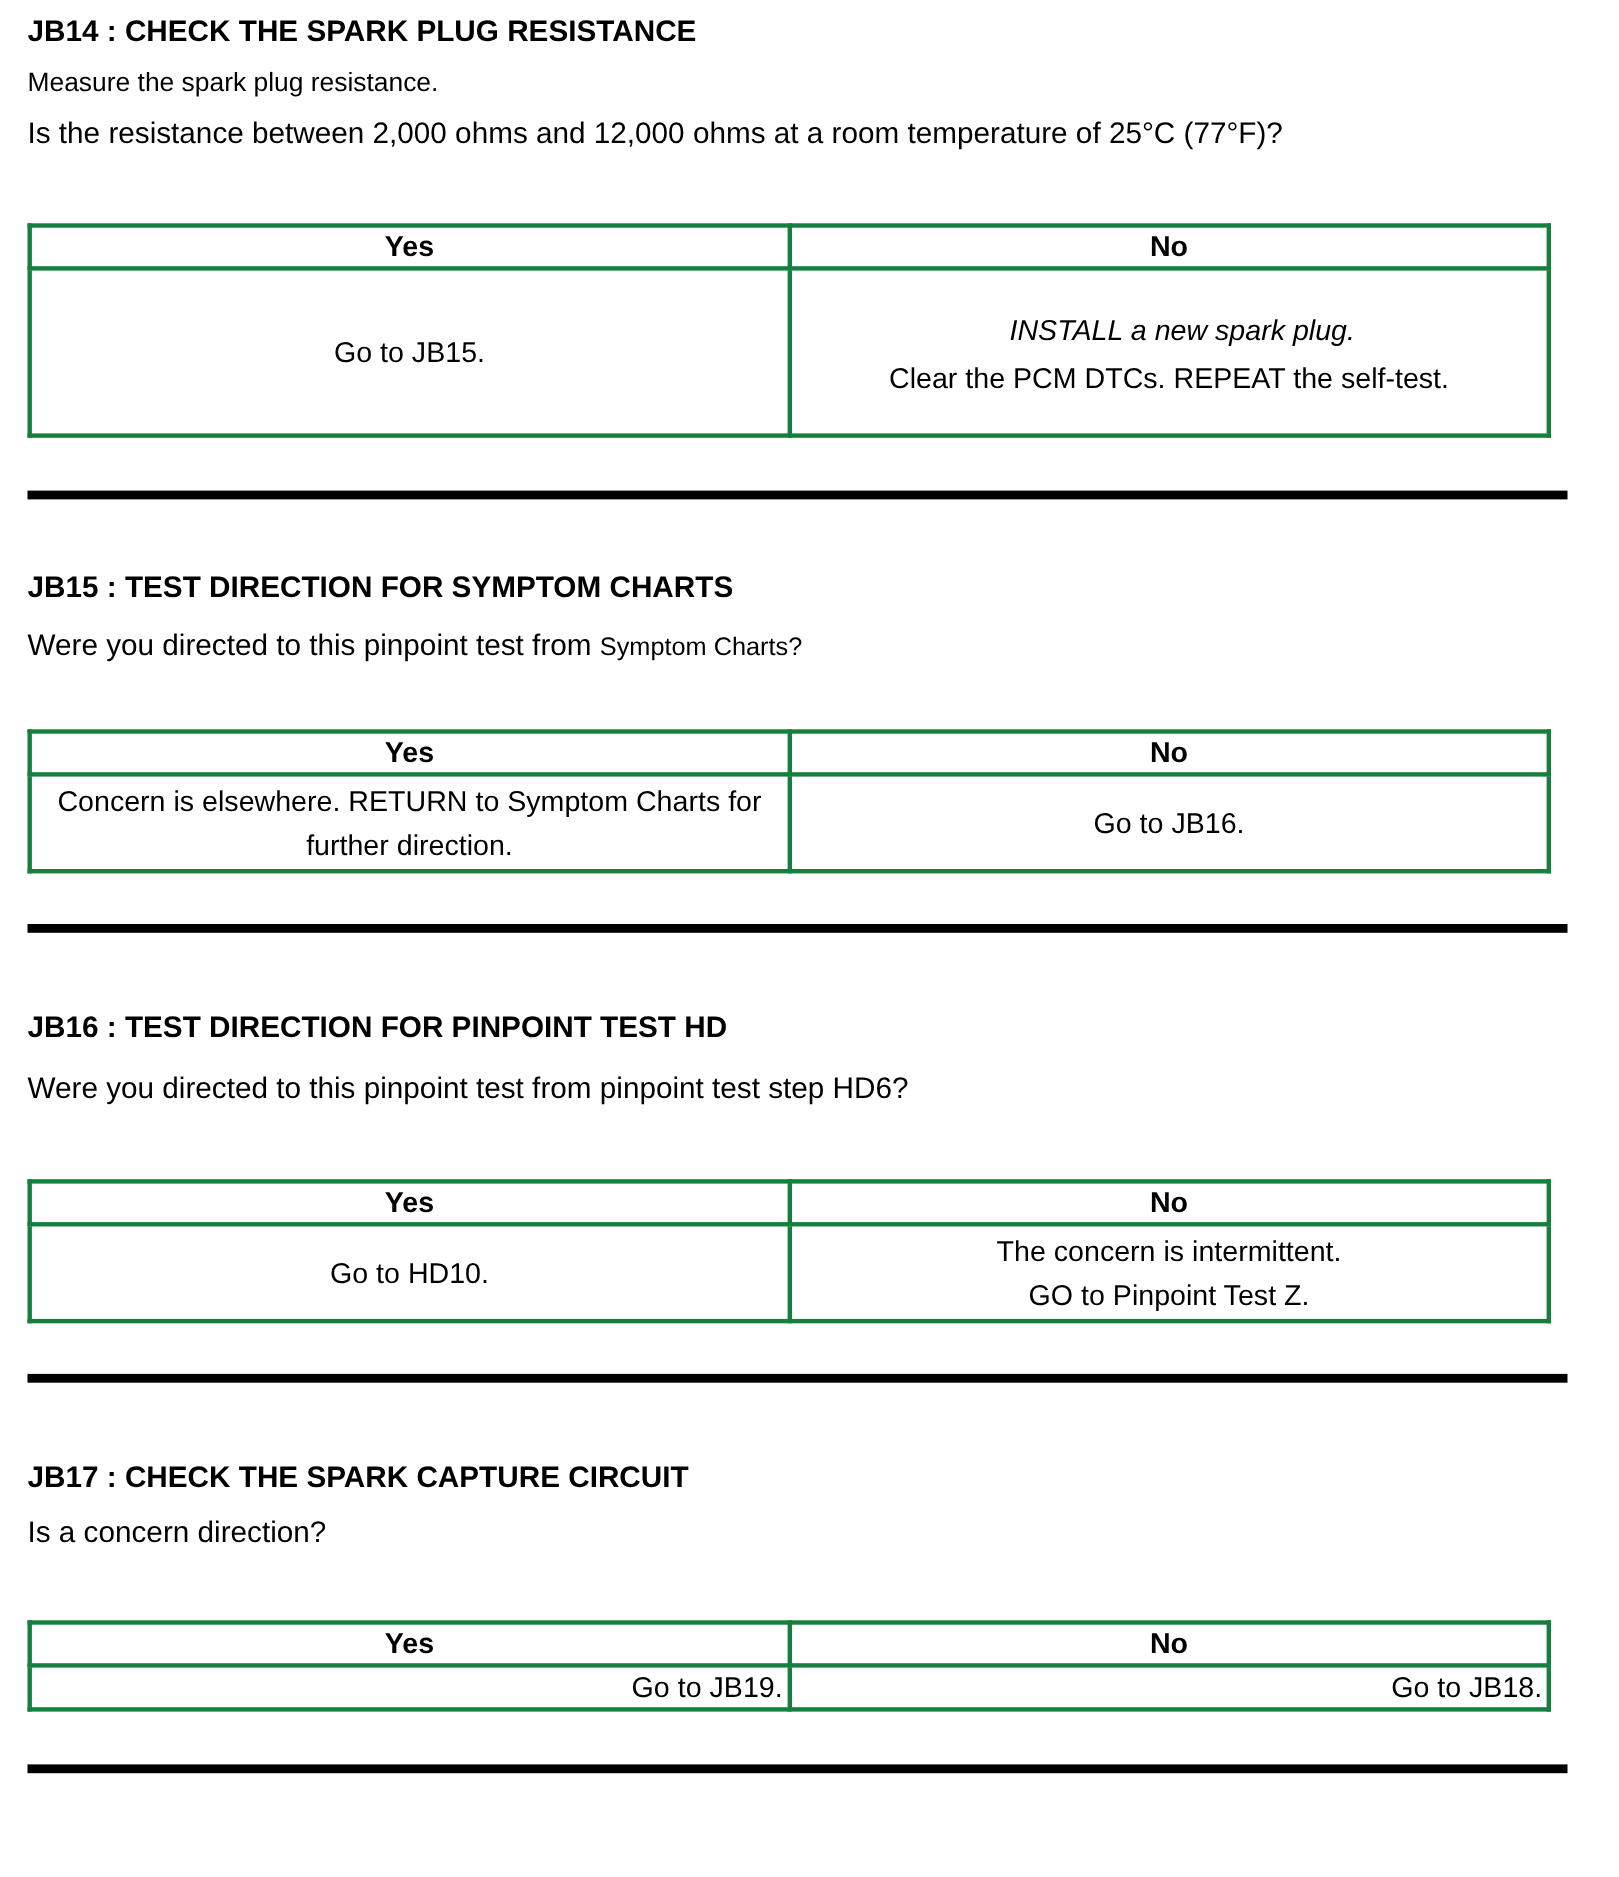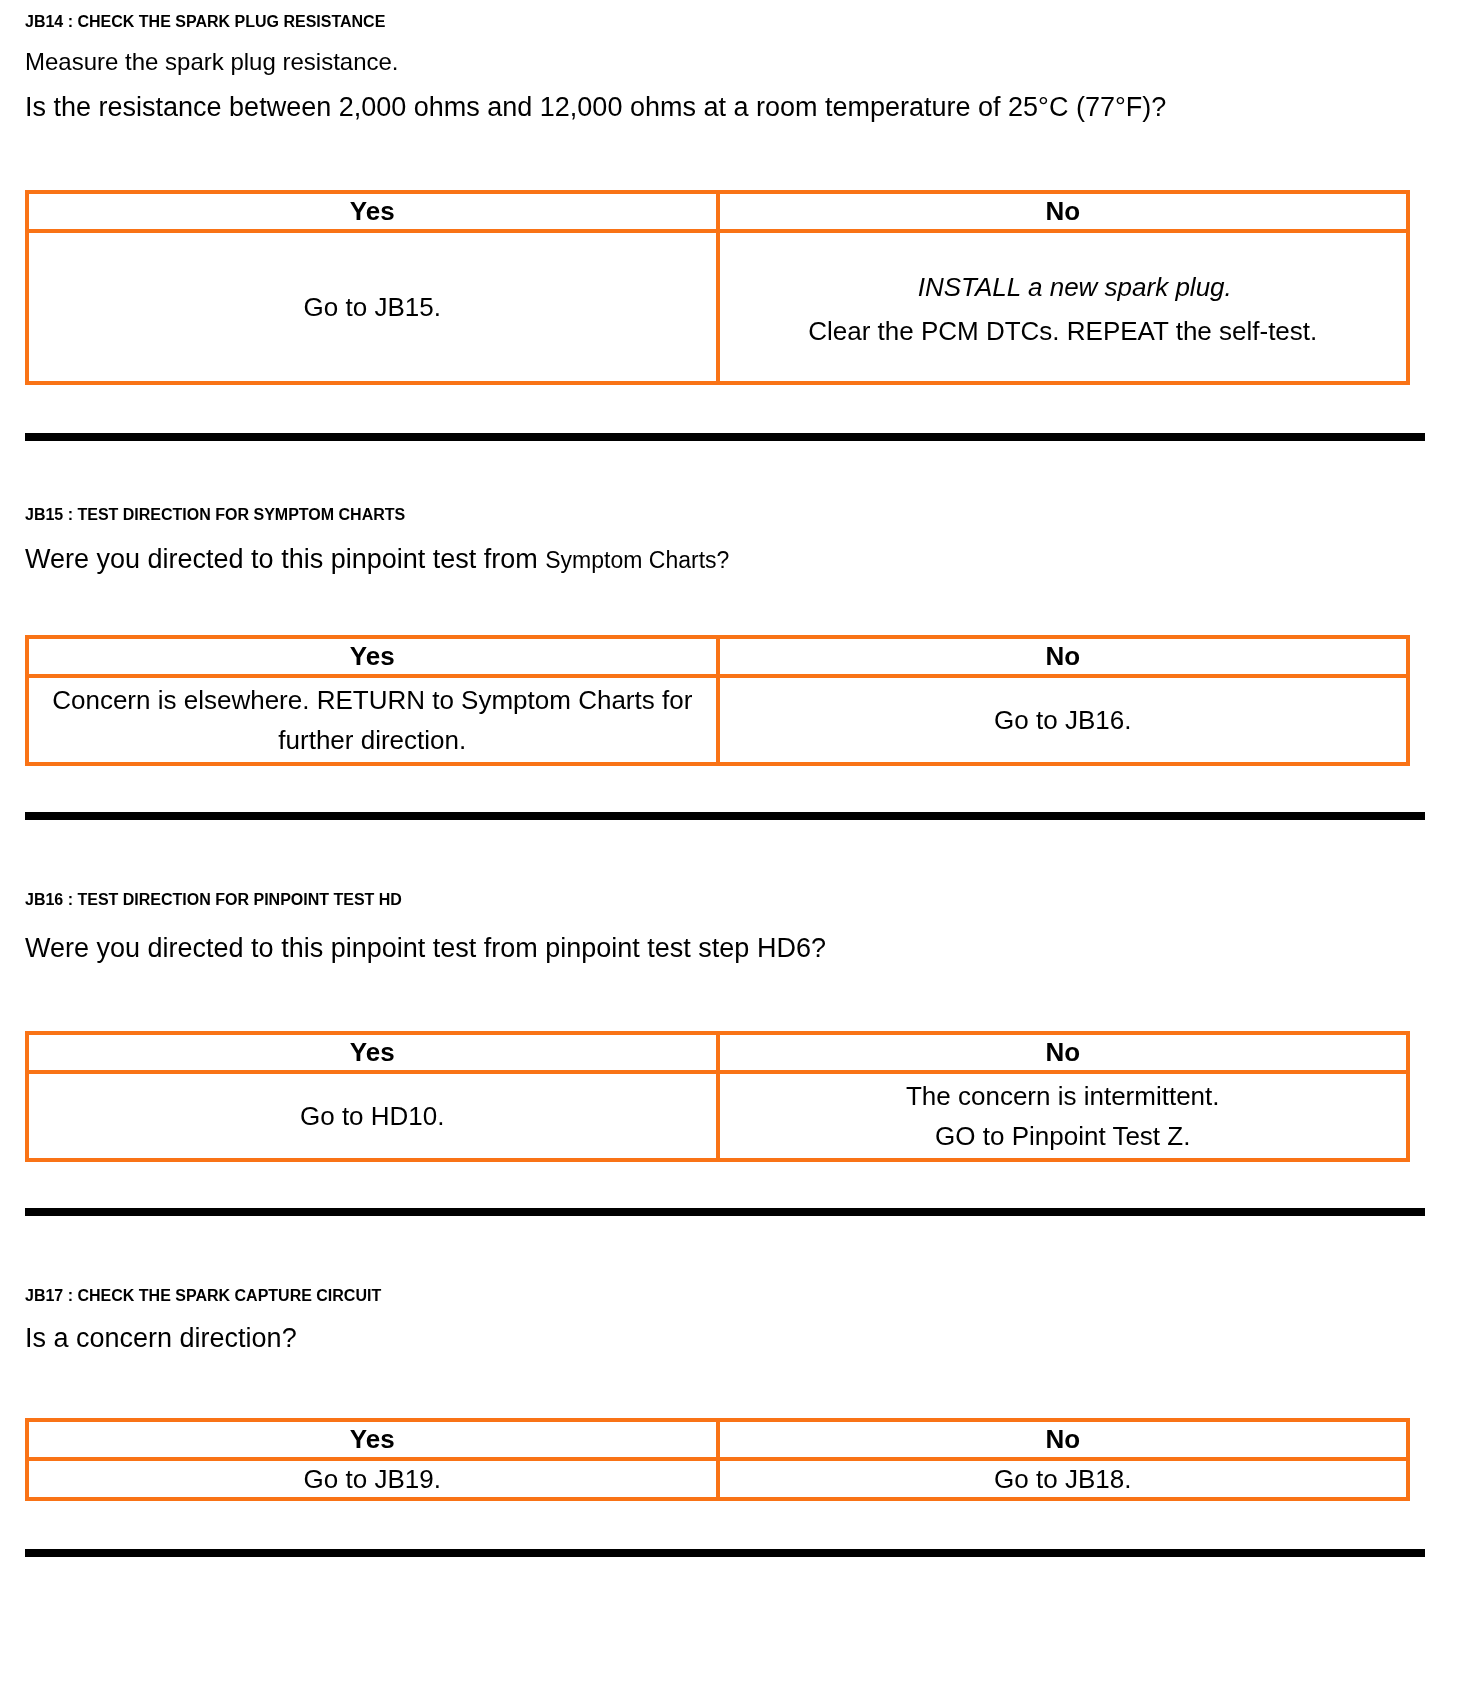--- a/index.html
+++ b/index.html
@@ -9,21 +9,21 @@
     min-height: 1706px;
     background: #ffffff;
     color: #000000;
     font-family: "Liberation Sans", sans-serif;
   }
   .page { padding: 12px 40px 40px 25px; }
   p { margin: 0; }
 
   .sec-title {
     margin: 0;
-    font-size: 16px;
+    font-size: 27px;
     font-weight: bold;
     line-height: 1.25;
   }
   .body-text {
     font-size: 24px;
     line-height: 1.3;
     white-space: pre-wrap;
   }
   .question {
     font-size: 27px;
@@ -33,39 +33,39 @@
   }
   .q-small { font-size: 23px; }
 
   .decision-table {
     border-collapse: collapse;
     table-layout: fixed;
     width: 1385px;
   }
   .decision-table th,
   .decision-table td {
-    border: 4px solid #f97316;
+    border: 4px solid #15803d;
     font-size: 26px;
     padding: 2px 4px;
   }
   .decision-table th {
     height: 36px;
     font-weight: bold;
     text-align: center;
     vertical-align: middle;
   }
   .decision-table td.action {
     text-align: center;
     vertical-align: middle;
     line-height: 40px;
   }
   .t1 td.action { height: 152px; }
   .t2 td.action { height: 74px; }
   .t3 td.action { height: 72px; }
-  .t4 td.action { height: 32px; line-height: 32px; }
+  .t4 td.action { height: 32px; line-height: 32px; text-align: right; }
 
   .t1 .no-cell {
     vertical-align: top;
     text-align: left;
     padding: 6px 4px 2px;
   }
   .t1 .no-cell div { line-height: 44px; }
   .t1 .no-cell .indent { padding-left: 24px; font-style: italic; }
   .t3 .no-cell div { line-height: 40px; }
 

